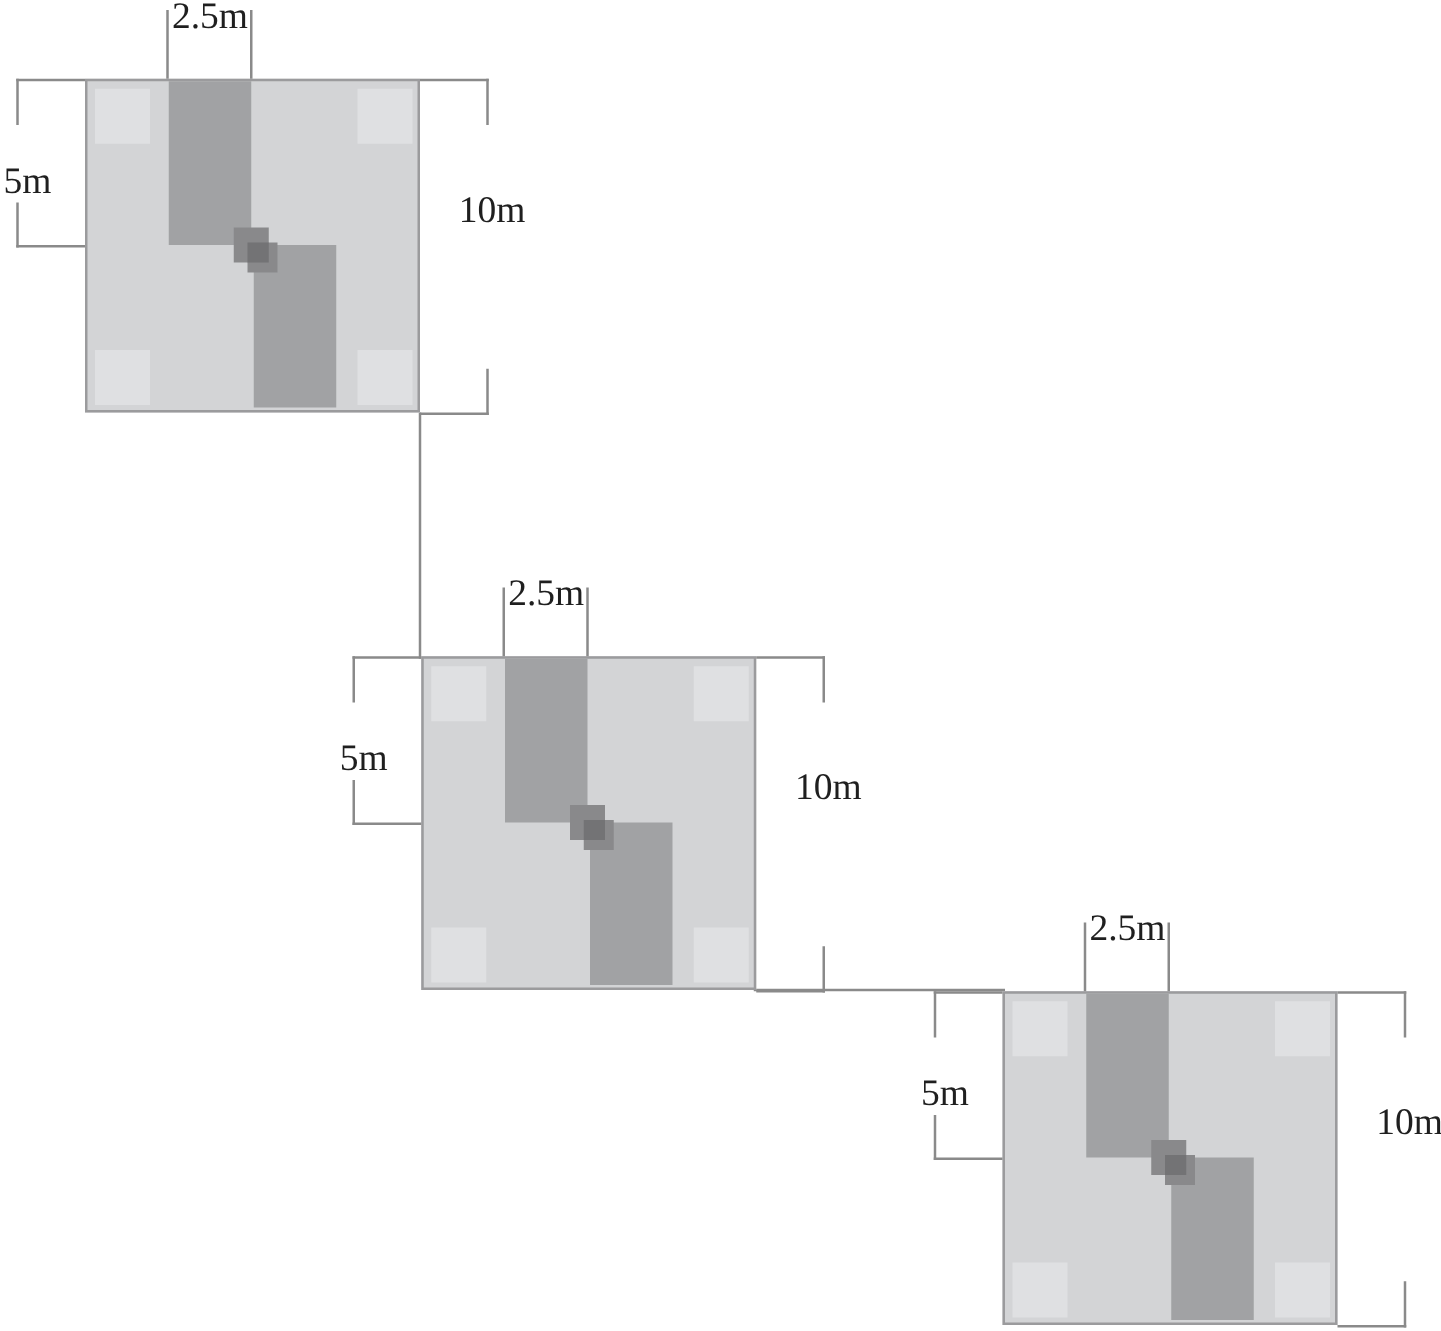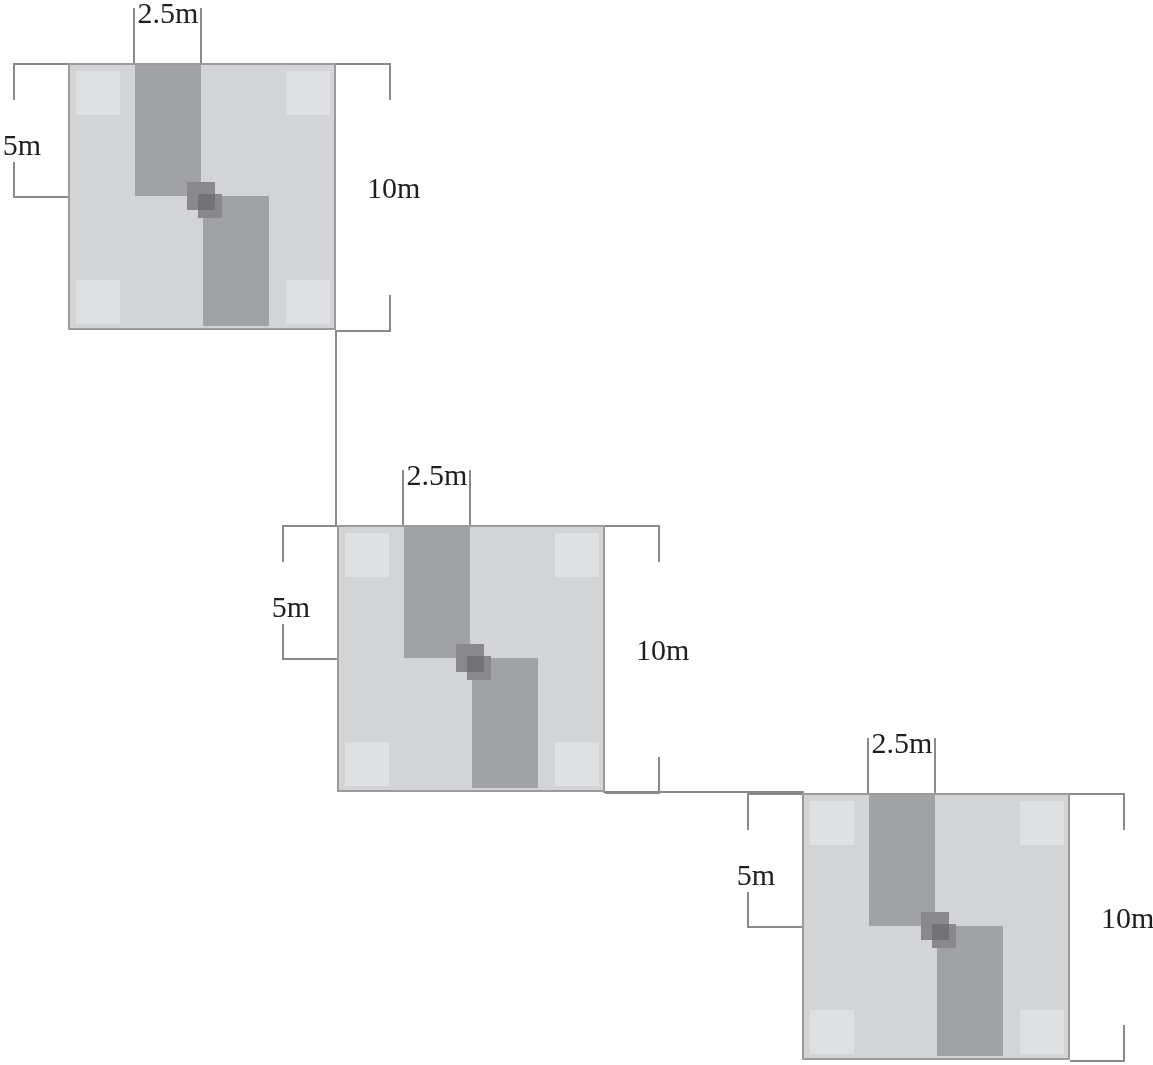--- a/index.html
+++ b/index.html
@@ -49,21 +49,21 @@
   .tick.t-left{left:65px;}
   .tick.t-right{left:132px;}
   .dim-label{position:absolute;font-size:30px;line-height:1.05;white-space:nowrap;}
   .label-top{left:100px;top:-66px;transform:translateX(-50%);}
   .bracket{position:absolute;width:53px;height:35px;}
   .bl-top{left:-55px;top:0;border-top:2px solid var(--line);border-left:2px solid var(--line);}
   .bl-bottom{left:-55px;top:99px;height:34px;border-left:2px solid var(--line);border-bottom:2px solid var(--line);}
   .label-left{left:-46px;top:82px;transform:translate(-50%,-50%);}
   .br-top{left:268px;top:0;border-top:2px solid var(--line);border-right:2px solid var(--line);}
   .br-bottom{left:268px;top:232px;border-right:2px solid var(--line);border-bottom:2px solid var(--line);}
-  .label-right{left:299px;top:50%;transform:translateY(-50%);margin-top:20px;}
+  .label-right{left:299px;top:50%;transform:translateY(-50%);}
   
   .connector{position:absolute;background:var(--line);}
   .connector.vert{left:335px;top:330px;width:2px;height:197px;}
   .connector.horiz{left:603px;top:791px;width:201px;height:2px;}
 </style>
 </head>
 <body>
 
 <div class="canvas">
 

